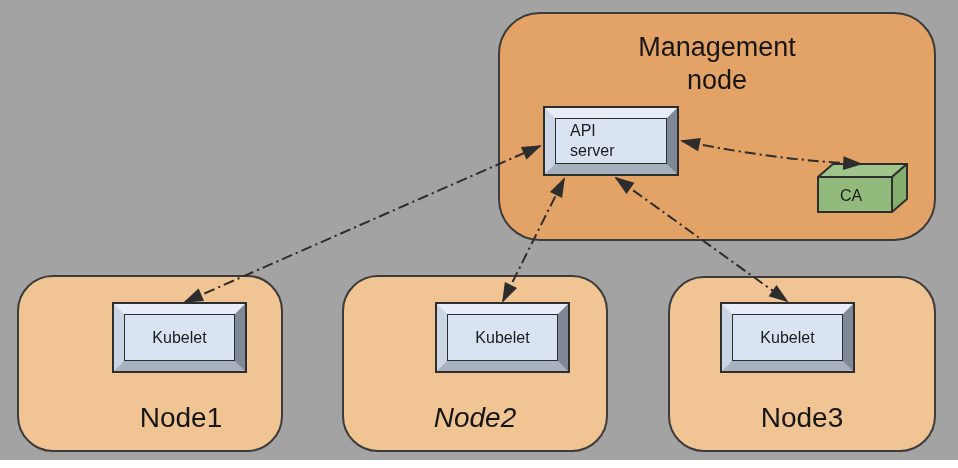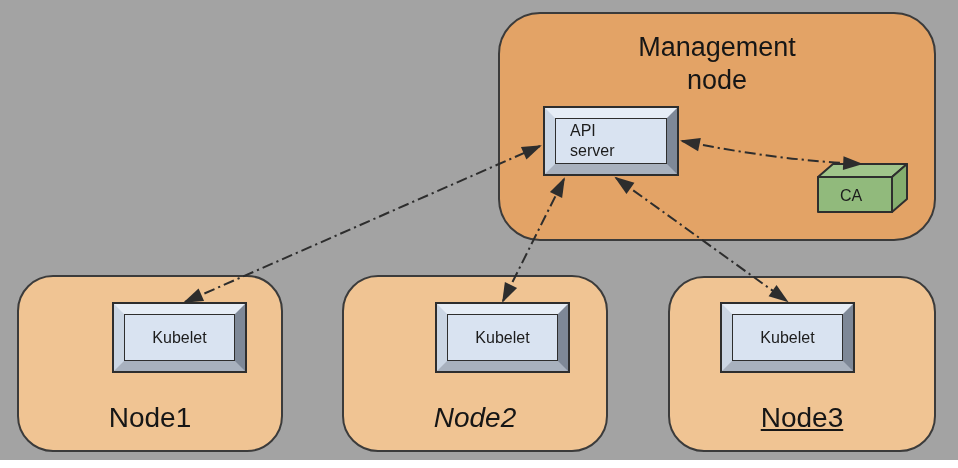--- a/index.html
+++ b/index.html
@@ -91,23 +91,23 @@
 <div class="canvas">
 
   <div class="group-box mgmt" style="left:498px; top:12px; width:438px; height:229px; border-radius:42px;"></div>
   <div class="group-label" style="left:498px; top:31px; width:438px;">Management
 node</div>
 
   <div class="group-box worker" style="left:17px; top:275px; width:266px; height:177px;"></div>
   <div class="group-box worker" style="left:342px; top:275px; width:266px; height:177px;"></div>
   <div class="group-box worker" style="left:668px; top:276px; width:268px; height:176px;"></div>
 
-  <div class="node-label" style="left:17px; top:402px; width:266px;">Node1</div>
+  <div class="node-label" style="left:17px; top:402px; width:266px;padding-left:31px;">Node1</div>
   <div class="node-label" style="left:342px; top:402px; width:266px;font-style:italic;">Node2</div>
-  <div class="node-label" style="left:668px; top:402px; width:268px;text-decoration:underline;">Node3</div>
+  <div class="node-label" style="left:668px; top:402px; width:268px;">Node3</div>
 
   <div class="bevel" style="left:543px; top:106px; width:136px; height:70px;">
     <div class="frame"></div>
     <div class="panel left-text">API
 server</div>
   </div>
 
   <div class="bevel" style="left:112px; top:302px; width:135px; height:71px;">
     <div class="frame"></div>
     <div class="panel">Kubelet</div>

